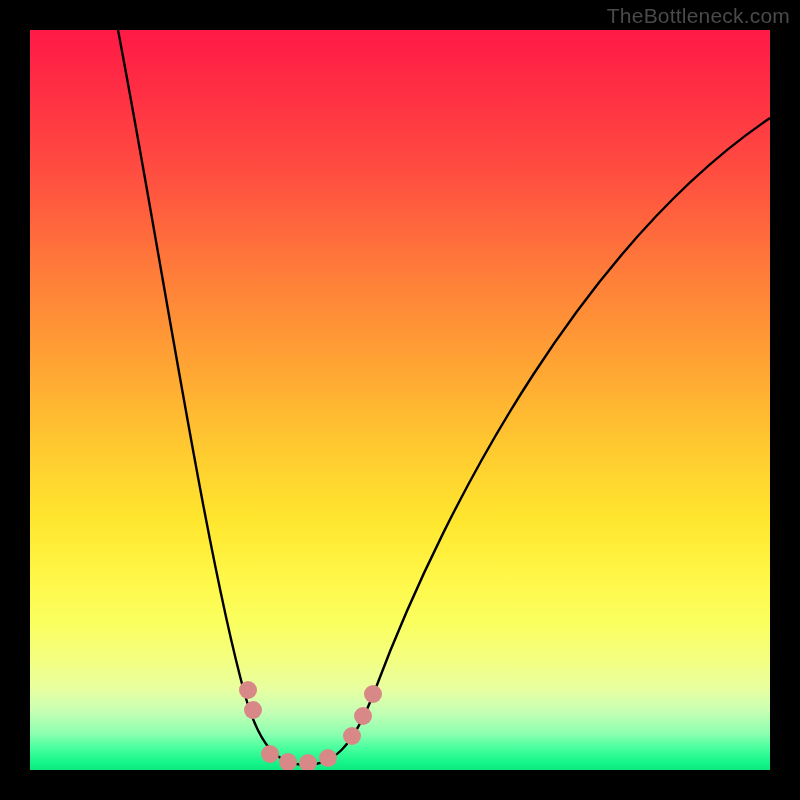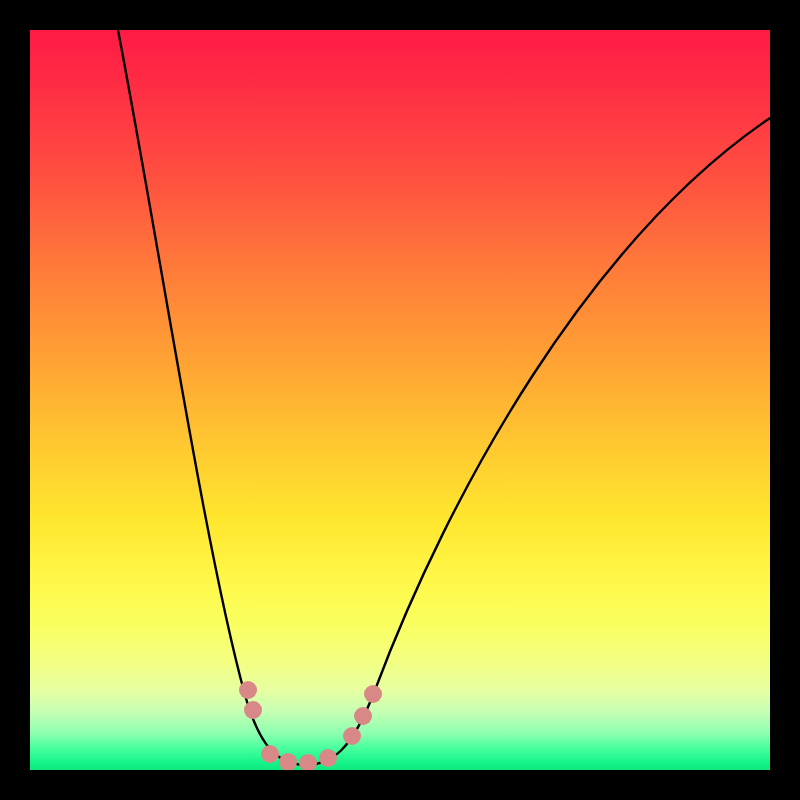--- a/index.html
+++ b/index.html
@@ -63,20 +63,21 @@
   }
   .marker {
     fill: #d98888;
     stroke: none;
   }
 </style>
 </head>
 <body>
 
 <div class="frame">
+  <div class="watermark">TheBottleneck.com</div>
   <div class="plot-area">
     <svg class="curve" viewBox="0 0 740 740" preserveAspectRatio="none">
       <path fill="none" stroke="#000000" stroke-width="2.4" d="M 88 0 C 130 220, 175 520, 215 665 C 230 718, 248 734, 275 735 C 302 735, 322 720, 345 660 C 420 460, 560 210, 740 88"></path>
 
       <circle class="marker" cy="660" r="9" cx="218"></circle>
       <circle class="marker" cy="680" r="9" cx="223"></circle>
       <circle class="marker" cy="724" r="9" cx="240"></circle>
       <circle class="marker" cy="732" r="9" cx="258"></circle>
       <circle class="marker" cy="733" r="9" cx="278"></circle>
       <circle class="marker" cy="728" r="9" cx="298"></circle>

